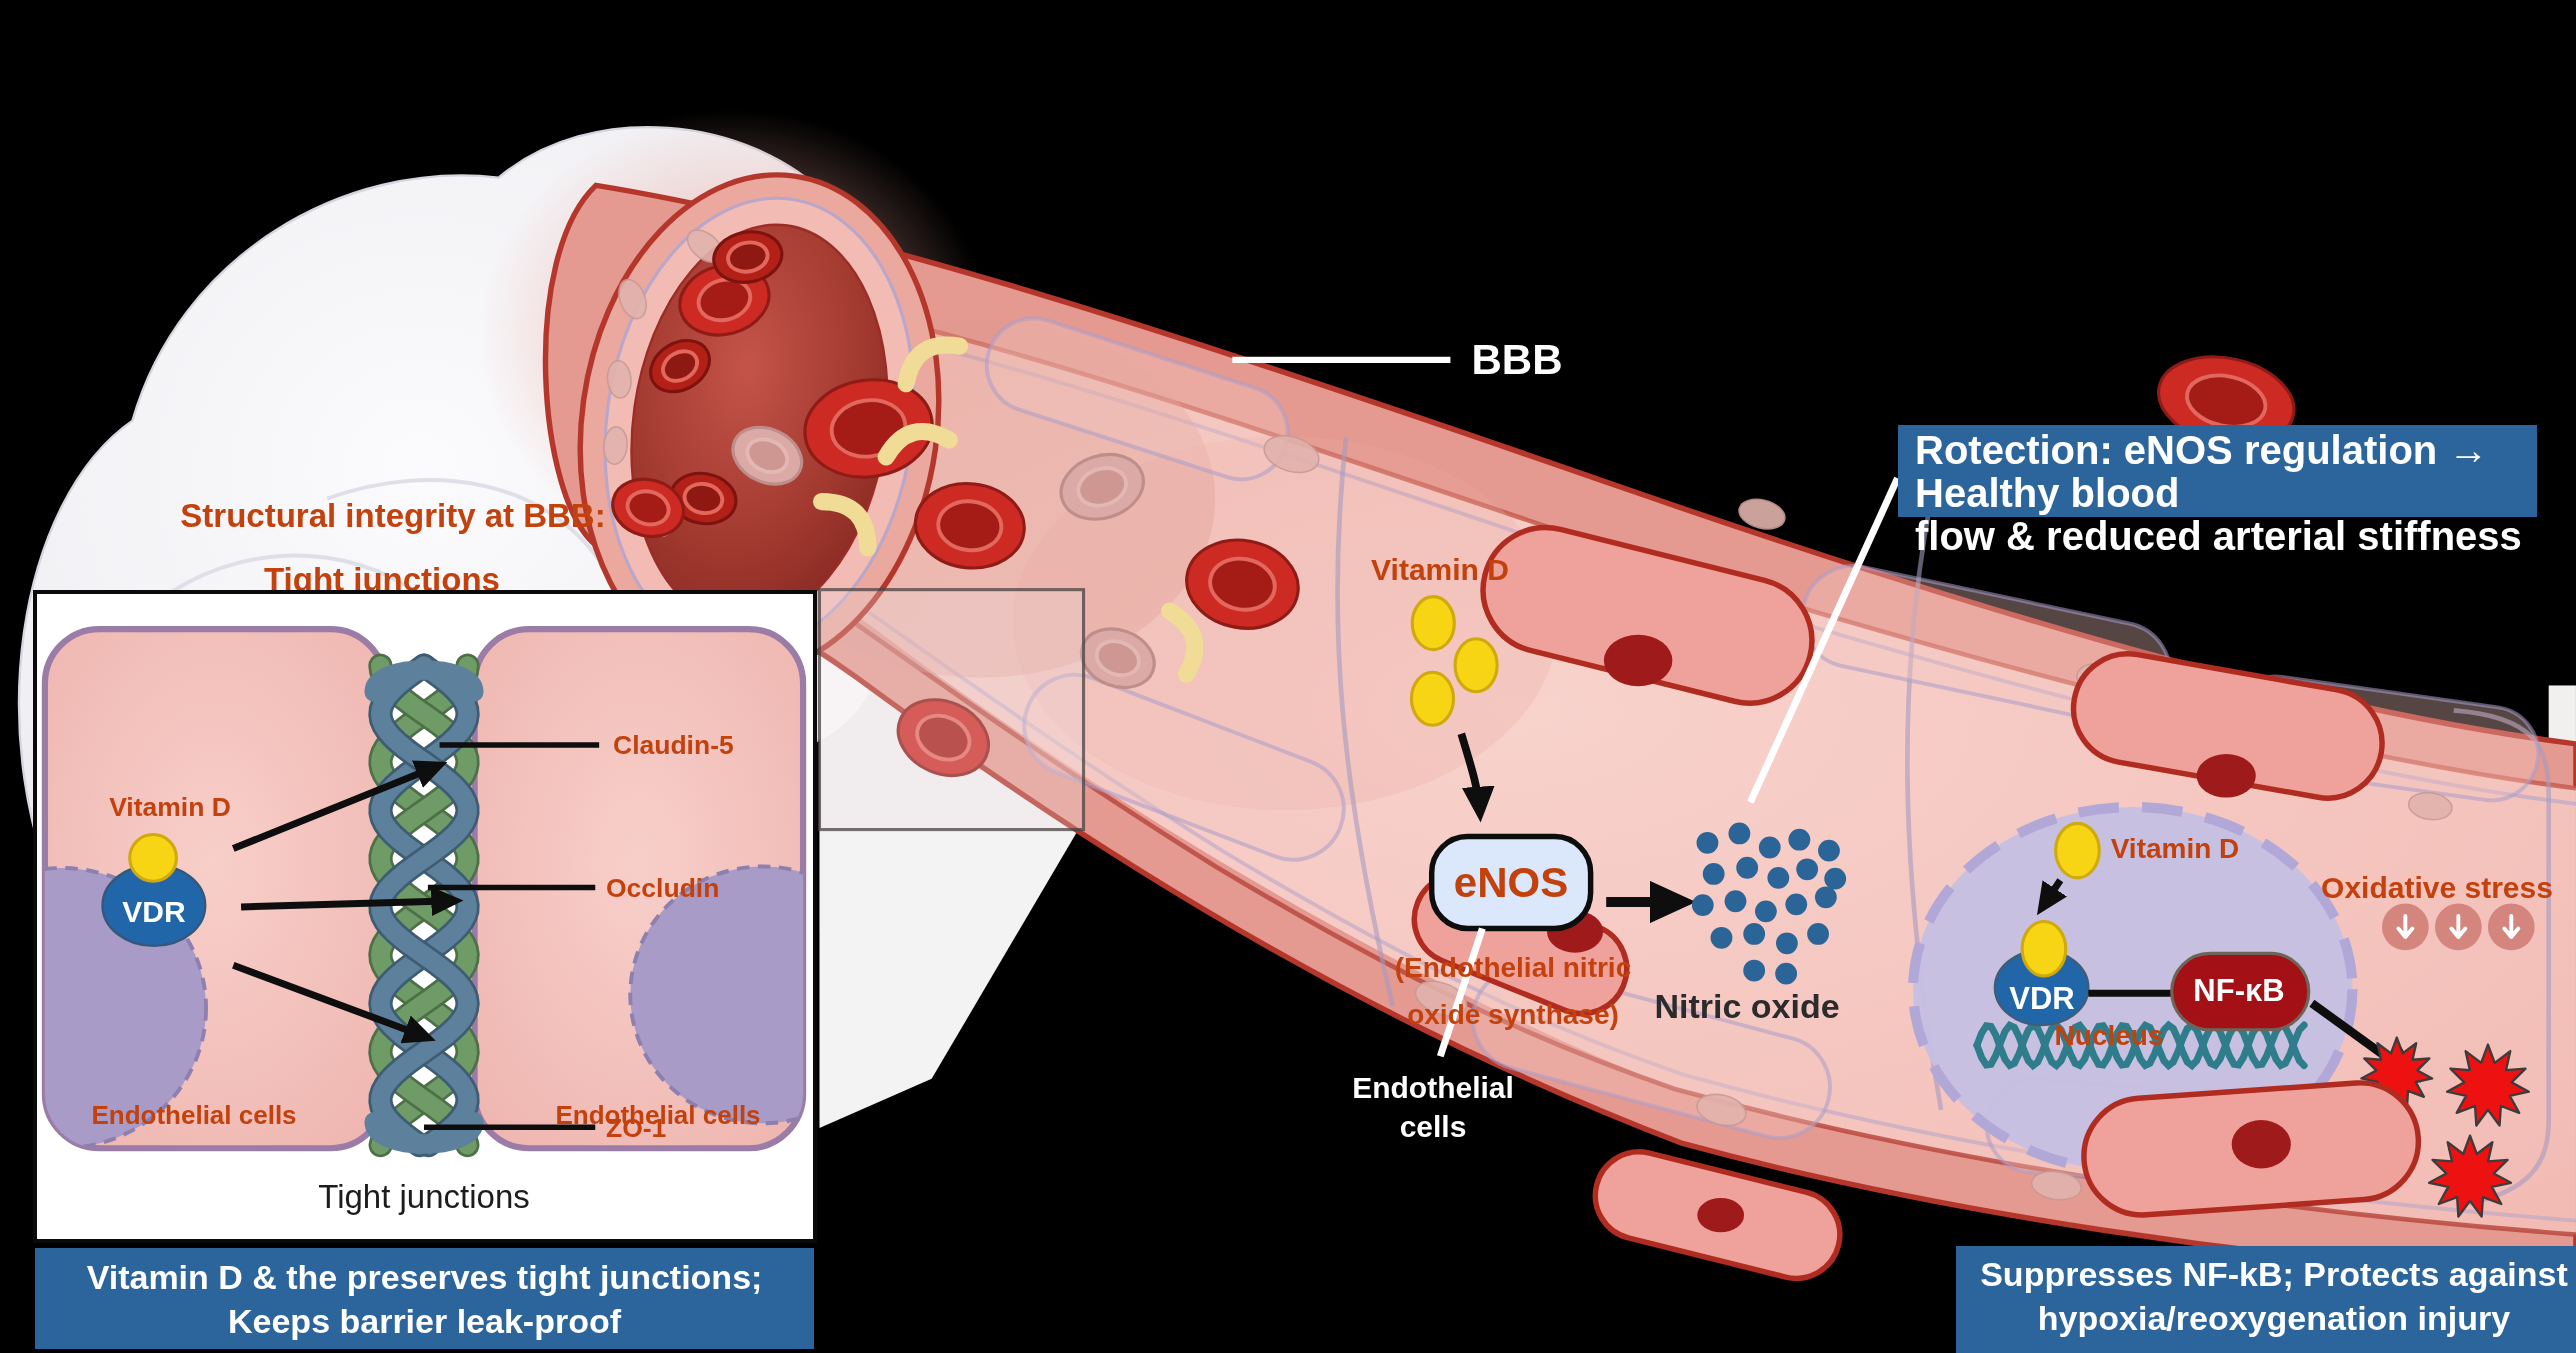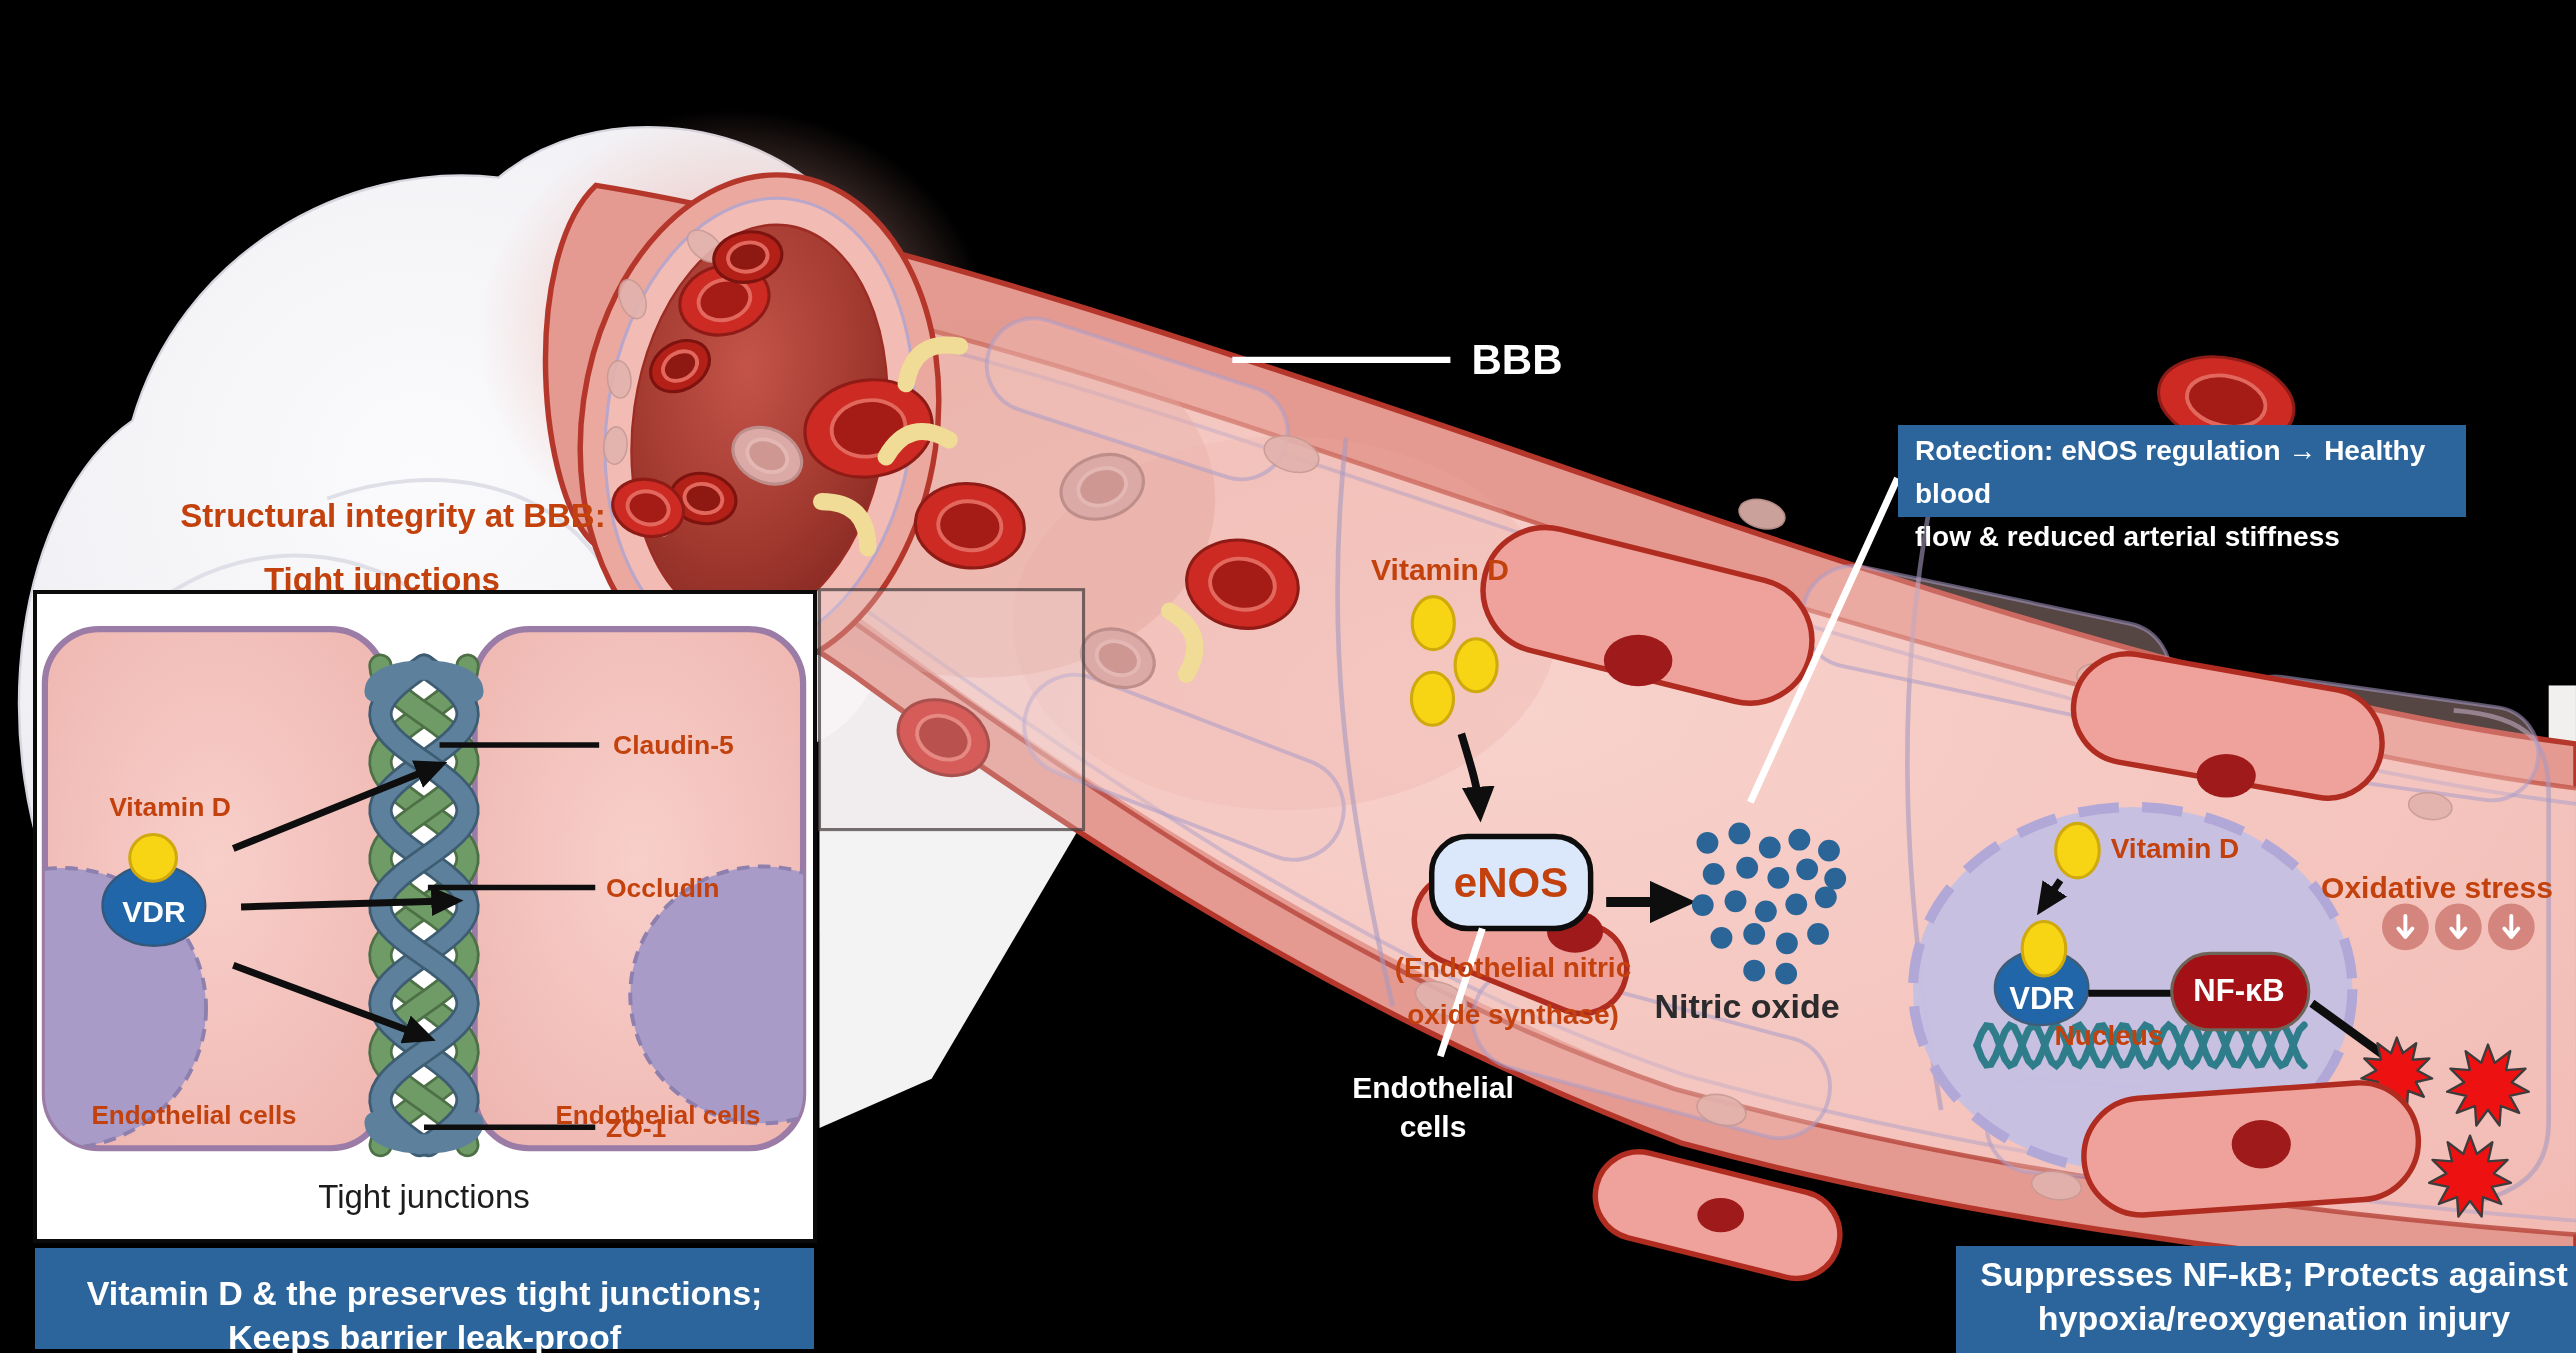--- a/index.html
+++ b/index.html
@@ -5,24 +5,24 @@
   html,body{margin:0;padding:0;background:#000;}
   #stage{position:relative;width:2576px;height:1353px;background:#000;overflow:hidden;
          font-family:"Liberation Sans",sans-serif;}
   .lbl{position:absolute;font-weight:bold;white-space:nowrap;transform:translate(-50%,-50%);
        color:#c2410c;}
   .lbl.left{transform:translate(0,-50%);}
   .white{color:#ffffff;}
   .bluebox{position:absolute;background:#2b659c;color:#fff;font-weight:bold;box-sizing:border-box;}
   #titlebar{left:78px;top:7.8px;width:2438px;height:131px;display:flex;align-items:center;
             justify-content:center;font-size:45px;}
-  #box-protect{left:1898px;top:425px;width:568px;height:92px;font-size:28px;line-height:43px;
+  #box-protect{left:1898px;top:425px;width:639px;height:92px;font-size:40px;line-height:43px;
                padding:3.9px 0 0 17px;}
   #box-tj{left:35px;top:1248px;width:779px;height:101px;font-size:34px;line-height:44px;
-          text-align:center;padding-top:23px;}
+          text-align:center;padding-top:7px;}
   #box-nfkb{left:1956px;top:1246px;width:636px;height:120px;font-size:34px;line-height:44px;
             text-align:center;padding-top:6.2px;}
   #inset{position:absolute;left:33px;top:590px;width:784px;height:653px;background:#fff;
          border:4.7px solid #0a0a0a;box-sizing:border-box;}
   #inset svg{position:absolute;left:0;top:0;}
   svg{display:block;}
   .mainsvg{position:absolute;left:0;top:0;}
 </style>
 </head>
 <body>

